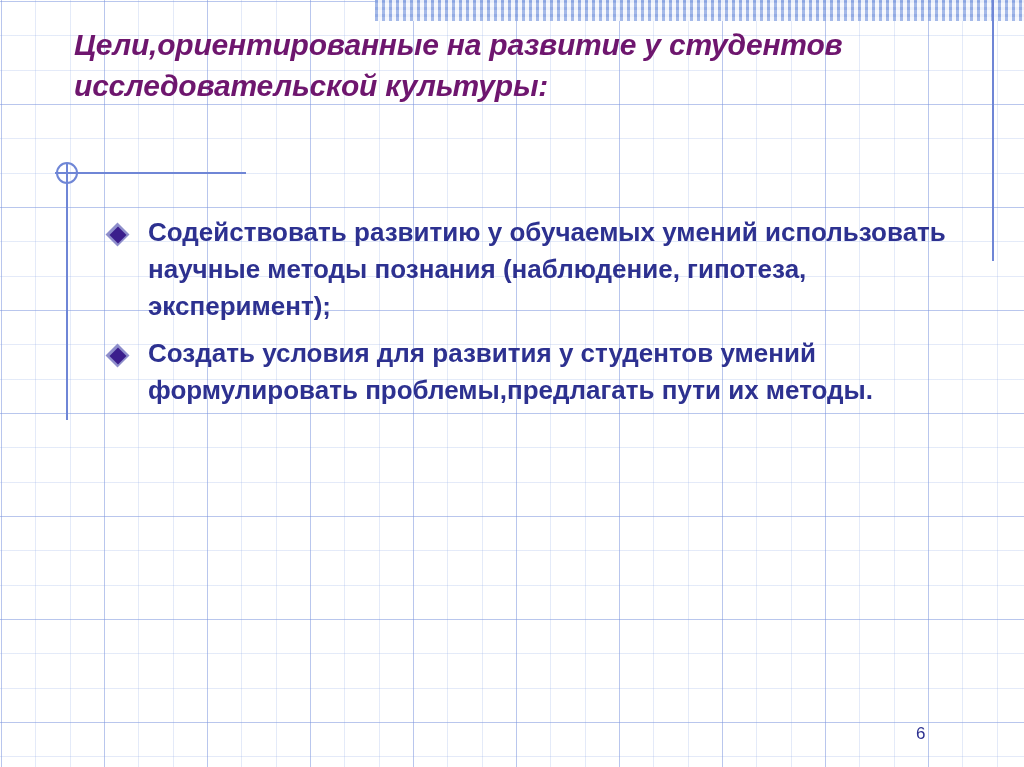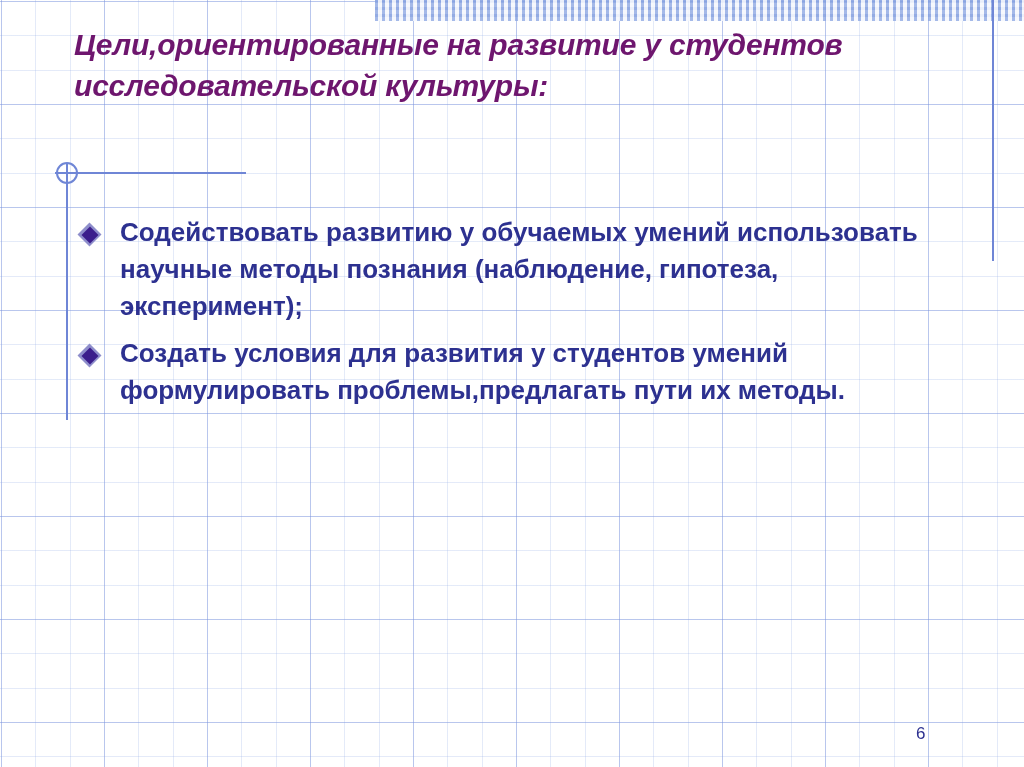--- a/index.html
+++ b/index.html
@@ -130,21 +130,21 @@
     height: 22px;
     border: 2px solid #6f86d6;
     border-radius: 50%;
     box-sizing: border-box;
     background: transparent;
   }
 
   
   .body {
     position: absolute;
-    left: 80px;
+    left: 108px;
     top: 214px;
     width: 840px;
   }
 
   .bullet-row {
     display: flex;
     align-items: flex-start;
     margin-bottom: 10px;
   }
 

